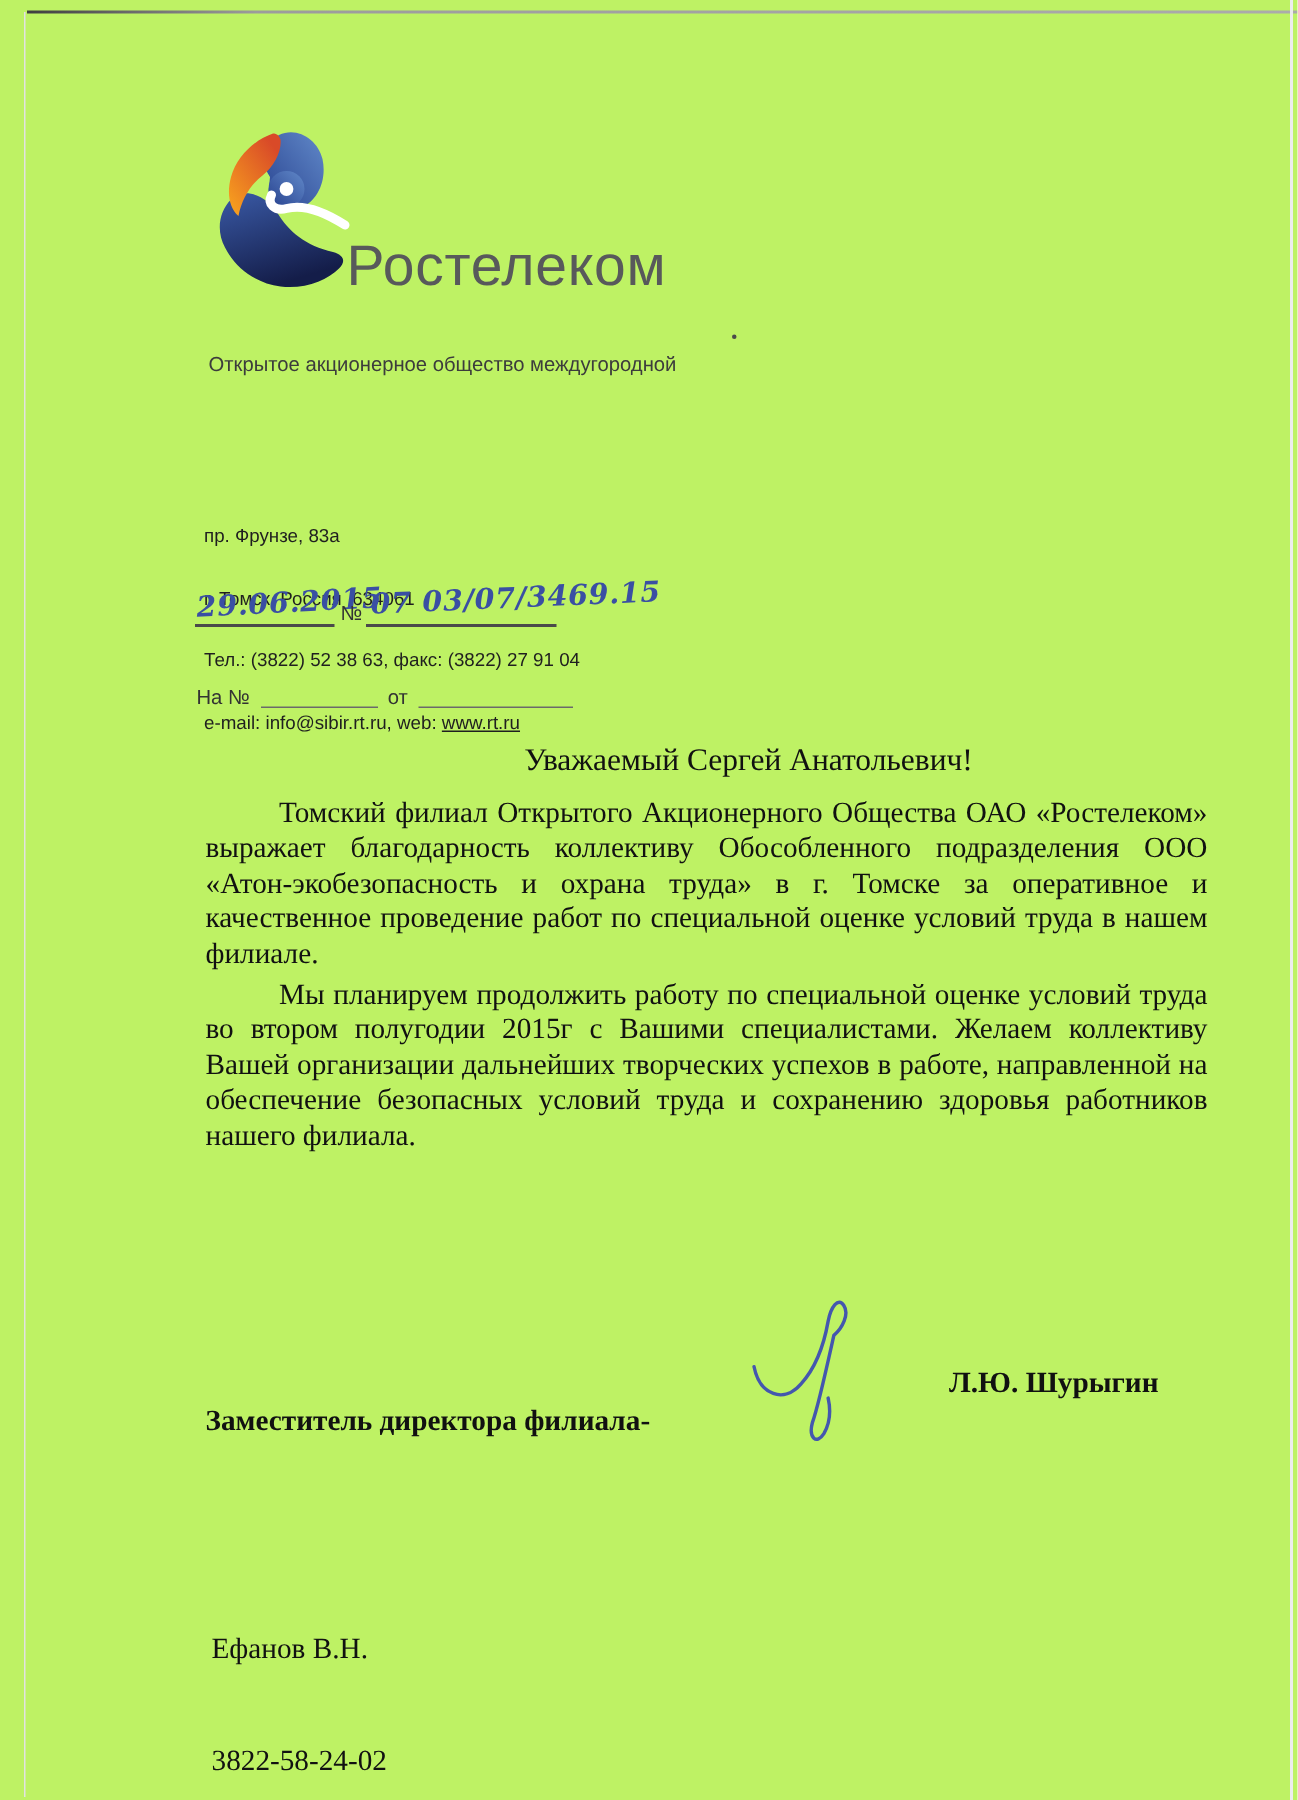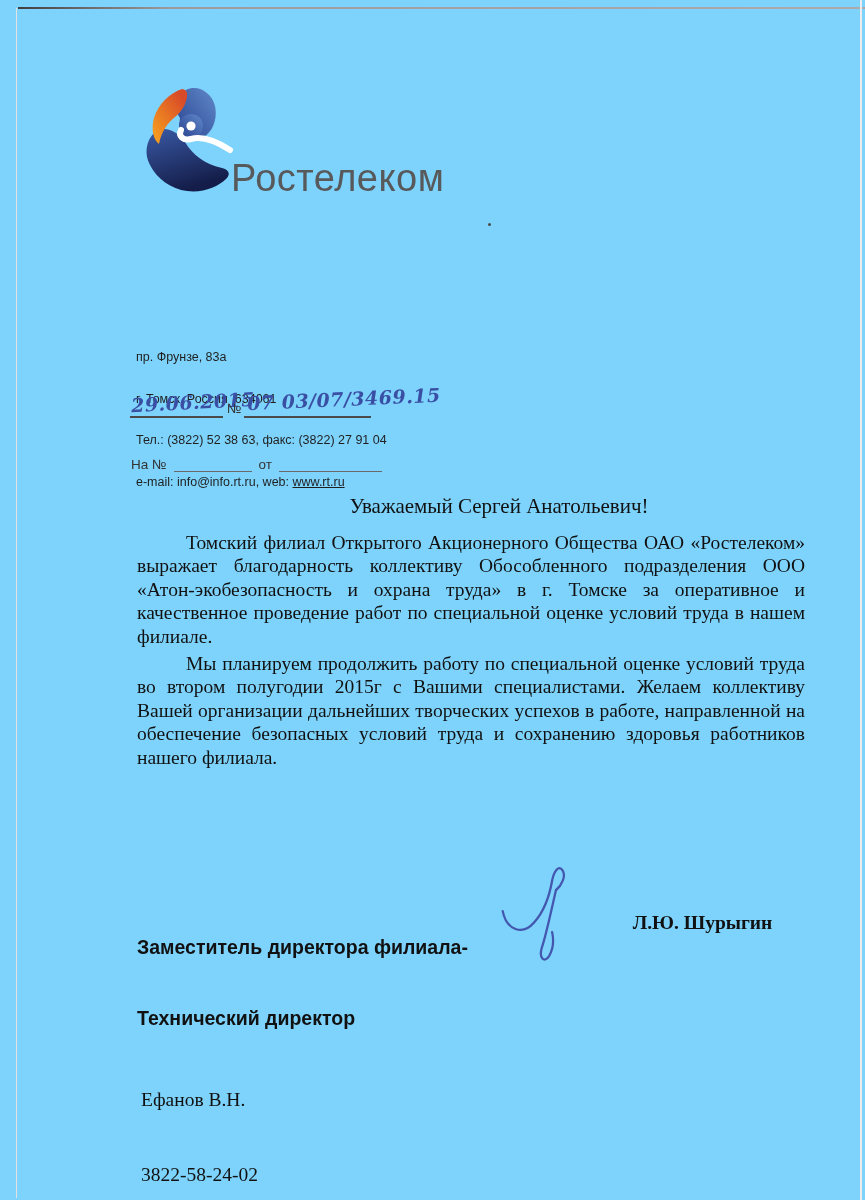--- a/index.html
+++ b/index.html
@@ -1,20 +1,20 @@
 <!DOCTYPE html>
 <html lang="ru"><head>
 <meta charset="utf-8">
 <title>Scanned letter</title>
 <style>
   html,body{margin:0;padding:0;background:#ffffff;}
   .page{
     position:relative;
     width:865px;height:1200px;
-    background:#7dd3fc;
+    background:#bef264;
     overflow:hidden;
     font-family:"Liberation Sans",sans-serif;
   }
   
   .scan-top-line{
     position:absolute;left:18px;top:7px;width:847px;height:2px;
     background:linear-gradient(to right,#3f3f3f 0%,#6a6a6a 8%,#9c9c9c 18%,#ababab 100%);
   }
   .scan-left-line{position:absolute;left:16px;top:8px;width:1px;height:1190px;background:#e2e2e2;}
   .scan-right-line{position:absolute;left:860px;top:0;width:2px;height:1200px;background:#ededed;}
@@ -65,21 +65,21 @@
   }
   .body-text{
     position:absolute;left:137px;top:531px;width:668px;
     font-family:"Liberation Serif",serif;font-size:19.5px;line-height:23.4px;color:#111;
     text-align:justify;
   }
   .body-text p{margin:0 0 4px 0;text-indent:49px;}
   
   .sig-title{
     position:absolute;left:137px;top:889px;
-    font-family:Liberation Sans, sans-serif;font-weight:bold;font-size:19.5px;line-height:23.5px;color:#111;
+    font-family:Liberation Serif, serif;font-weight:bold;font-size:19.5px;line-height:23.5px;color:#111;
     white-space:pre-wrap;
   }
   .sig-stroke{position:absolute;left:497px;top:860px;width:95px;height:108px;}
   .sig-name{
     position:absolute;left:600px;top:912px;width:205px;text-align:center;
     font-family:"Liberation Serif",serif;font-weight:bold;font-size:19.5px;color:#111;
   }
   
   .footer-contact{
     position:absolute;left:141px;top:1037px;
@@ -115,28 +115,29 @@
     <path fill="url(#gNavy)" d="M14 46 C6 54 4 67 10 78 C17 92 31 102 47 104 C63 106 78 100 86 92 C91 87 89 83 82 81 C64 77 52 67 45 55 C38 44 23 37 14 46 Z"></path>
     <path fill="url(#gBlue)" d="M40 31 C33 21 36 8 46 3 C58 -3 72 6 75 19 C78 33 72 47 60 52 C49 56 40 51 39 41 Z"></path>
     <circle cx="51" cy="39" r="12" fill="url(#gBlue)"></circle>
     <path stroke="#ffffff" stroke-width="6" fill="none" stroke-linecap="round" d="M90 63 C76 54 62 49 51 52 C43 54 38 49 41 43"></path>
     <circle cx="51" cy="39" r="4.6" fill="#ffffff"></circle>
     <path fill="url(#gOrange)" d="M42 2 C30 6 18 17 14 31 C11 42 13 52 19 57 C21 46 27 36 35 30 C43 24 48 13 47 6 C46 3 44 2 42 2 Z"></path>
   </svg>
   <div class="logo-wordmark">Ростелеком</div>
 
   <div class="org-subtitle">
+    <div>Открытое акционерное общество междугородной</div>
   </div>
 
 
   <div class="address-block">
     <div>пр. Фрунзе, 83а</div>
     <div>г. Томск, Россия  634061</div>
     <div>Тел.: (3822) 52 38 63, факс: (3822) 27 91 04</div>
-    <div><span>e-mail: info@info.rt.ru, web: </span><span class="web-link">www.rt.ru</span></div>
+    <div><span>e-mail: info@sibir.rt.ru, web: </span><span class="web-link">www.rt.ru</span></div>
   </div>
 
   <div class="handwriting hw-date">29.06.2015</div>
   <div class="hw-underline u1"></div>
   <div class="number-sign">№</div>
   <div class="handwriting hw-number">07 03/07/3469.15</div>
   <div class="hw-underline u2"></div>
 
   <div class="reply-row">
     <span>На №</span>
@@ -147,21 +148,20 @@
 
   <div class="salutation">Уважаемый Сергей Анатольевич!</div>
 
   <div class="body-text">
     <p>Томский филиал Открытого Акционерного Общества ОАО «Ростелеком» выражает благодарность коллективу Обособленного подразделения ООО «Атон-экобезопасность и охрана труда» в г. Томске за оперативное и качественное проведение работ по специальной оценке условий труда в нашем филиале.</p>
     <p>Мы планируем продолжить работу по специальной оценке условий труда во втором полугодии 2015г с Вашими специалистами. Желаем коллективу Вашей организации дальнейших творческих успехов в работе, направленной на обеспечение безопасных условий труда и сохранению здоровья работников нашего филиала.</p>
   </div>
 
   <div class="sig-title">
     <div>Заместитель директора филиала-</div>
-    <div>Технический директор</div>
   </div>
 
   <svg class="sig-stroke" viewBox="0 0 100 110" aria-hidden="true">
     <path d="M6 52 C10 72 27 78 39 64 C49 53 55 37 58 20 C60 10 65 3 69 9 C73 15 68 25 62 30 C56 57 51 80 47 91 C44 102 50 107 55 99 C59 92 60 83 58 74" fill="none" stroke="#4457ae" stroke-width="2.4" stroke-linecap="round"></path>
   </svg>
 
   <div class="sig-name">Л.Ю. Шурыгин</div>
 
   <div class="footer-contact">
     <div>Ефанов В.Н.</div>

